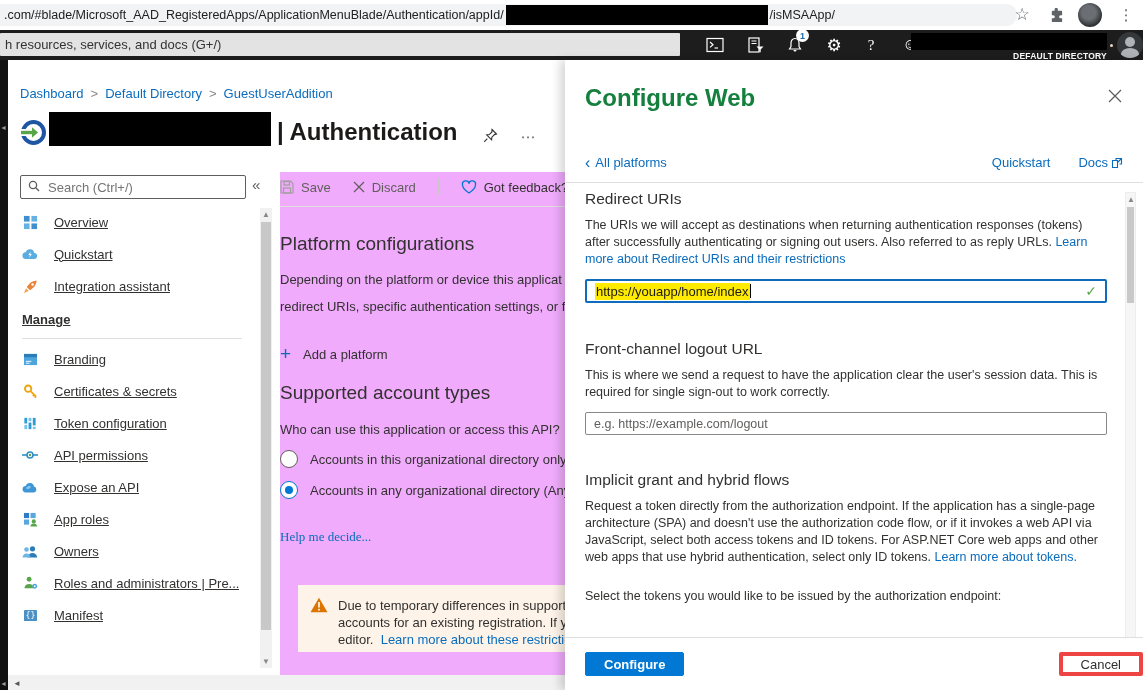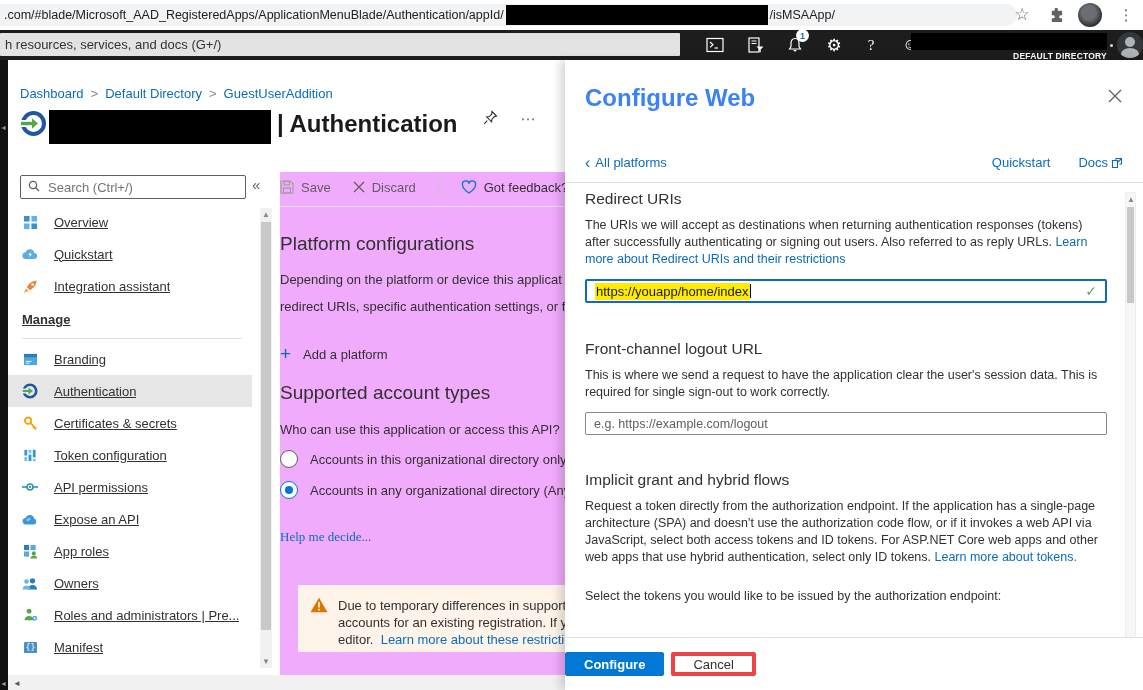--- a/index.html
+++ b/index.html
@@ -35,21 +35,21 @@
   .az-avatar .bodyp{position:absolute;left:4px;top:16px;width:18px;height:12px;border-radius:50% 50% 0 0;background:#aeb3b7;}
 
   
   .left-strip{position:absolute;left:0;top:60px;width:8px;height:630px;background:#111;}
   .left-strip .arr{position:absolute;left:0;color:#9a9a9a;font-size:7px;}
 
   
   .breadcrumb{position:absolute;left:20px;top:86px;font-size:13px;color:#605e5c;white-space:nowrap;}
   .breadcrumb a{color:#0b6cbd;text-decoration:none;cursor:pointer;}
   .breadcrumb .sep{margin:0 7px;color:#8a8886;}
-  .title-row{position:absolute;left:20px;top:110px;height:36px;display:flex;align-items:flex-start;}
+  .title-row{position:absolute;left:20px;top:110px;height:36px;display:flex;align-items:flex-end;}
   .app-icon{width:27px;height:27px;margin-right:2px;}
   .title-redact{width:222px;height:34px;}
   .page-title{font-size:24px;font-weight:600;color:#1b1a19;margin-left:6px;white-space:nowrap;}
   .pin{margin-left:26px;color:#323130;}
   .dots3{margin-left:22px;color:#605e5c;font-size:15px;letter-spacing:2px;}
 
   
   .sidebar{position:absolute;left:8px;top:170px;width:258px;height:505px;background:#fff;}
   .search-box{position:absolute;left:12px;top:5px;width:224px;height:22px;border:1px solid #605e5c;border-radius:2px;
     display:flex;align-items:center;background:#fff;}
@@ -89,21 +89,21 @@
   .radio.sel::after{content:"";position:absolute;left:4px;top:4px;width:8px;height:8px;border-radius:50%;background:#0078d4;}
   .helplink{margin-top:30px;color:#0b6cbd;cursor:pointer;white-space:nowrap;font-family:Liberation Serif, serif;}
   .warnbox{position:absolute;left:18px;top:413px;width:400px;height:67px;background:#fdf3e8;display:flex;padding:12px 0 0 12px;box-sizing:border-box;}
   .warn-ic{flex:0 0 18px;margin-right:10px;}
   .warn-text{line-height:17px;white-space:nowrap;color:#323130;}
   .warn-text a{color:#0b6cbd;text-decoration:none;cursor:pointer;}
 
   
   .panel{position:absolute;left:565px;top:60px;width:578px;height:630px;background:#fff;
     box-shadow:-5px 0 9px rgba(0,0,0,.16);z-index:5;}
-  .panel-title{position:absolute;left:20px;top:24px;font-size:24px;font-weight:600;color:#3b82f6;}
+  .panel-title{position:absolute;left:20px;top:24px;font-size:24px;font-weight:600;color:#15803d;}
   .panel-close{position:absolute;left:540px;top:26px;width:20px;height:20px;cursor:pointer;display:flex;align-items:center;justify-content:center;color:#605e5c;}
   .panel-sub{position:absolute;left:20px;top:95px;width:538px;display:flex;align-items:center;color:#0b6cbd;}
   .backlink{display:flex;align-items:center;cursor:pointer;}
   .backlink .chev{font-size:16px;margin-right:5px;line-height:13px;}
   .panel-sub .spacer{flex:1;}
   .panel-sub .qslink{margin-right:28px;cursor:pointer;}
   .panel-sub .docslink{display:flex;align-items:center;cursor:pointer;}
   .panel-div{position:absolute;left:0px;top:122px;width:578px;border:none;border-top:1px solid #e1dfdd;margin:0;}
   .panel-body{position:absolute;left:20px;top:130px;width:522px;}
   .sec-h{font-size:15.5px;color:#323130;font-weight:400;}
@@ -113,21 +113,21 @@
     padding:0 8px;position:relative;background:#fff;}
   .uri-input .hl{background:#ffeb00;padding:1px 1px;color:#1b1a19;}
   .caret{display:inline-block;width:1.5px;height:14px;background:#000;margin-left:0px;vertical-align:middle;}
   .uri-check{position:absolute;right:8px;color:#57a64a;font-size:14px;}
   .plain-input{margin-top:11px;width:100%;box-sizing:border-box;height:23px;border:1px solid #8a8886;border-radius:2px;
     padding:0 8px;font-size:12.5px;font-family:"Liberation Sans",sans-serif;color:#323130;background:#fff;}
   .plain-input::placeholder{color:#605e5c;opacity:1;}
   .panel-scroll{position:absolute;left:560px;top:132px;width:11px;height:492px;background:#f6f6f6;border:1px solid #ededed;box-sizing:border-box;}
   .panel-scroll .thumb{position:absolute;left:1px;top:14px;width:7px;height:96px;background:#c8c8c8;}
   .panel-footer{position:absolute;left:0;bottom:0;width:578px;height:53px;border-top:1px solid #e1dfdd;background:#fff;
-    display:flex;align-items:center;box-sizing:border-box;}
+    display:flex;align-items:center;padding-left:20px;box-sizing:border-box;justify-content:space-between;}
   .btn{height:24px;padding:0 18px;font-size:13px;display:flex;align-items:center;justify-content:center;
     border-radius:2px;cursor:pointer;font-family:"Liberation Sans",sans-serif;}
   .btn.primary{background:#0078d4;color:#fff;font-weight:600;border:1px solid #0078d4;min-width:62px;}
   .btn.secondary{background:#fff;color:#323130;border:4px solid #ef4444;margin-left:7px;min-width:44px;}
 </style>
 </head>
 <body>
 
 <div class="browser-bar">
   <div class="url-field">
@@ -260,31 +260,20 @@
     <div class="nav-item">
       <span class="ic">
           <svg width="15" height="13" viewBox="0 0 16 14">
             <rect x="1" y="1" width="14" height="12" fill="#4da5dd"></rect>
             <rect x="1" y="1" width="14" height="3.5" fill="#2c7cb8"></rect>
             <path d="M3 9h6M3 11h4" stroke="#fff" stroke-width="1"></path>
           </svg>
         </span>
       <span class="lbl">Branding</span>
     </div>
-    <div class="nav-item selected">
-      <span class="ic">
-          <svg width="16" height="16" viewBox="0 0 27 27">
-            <circle cx="13.5" cy="13.5" r="10.5" fill="none" stroke="#1f56a3" stroke-width="4.5"></circle>
-            <line x1="0" y1="13.5" x2="16" y2="13.5" stroke="#fff" stroke-width="8"></line>
-            <line x1="1" y1="13.5" x2="14" y2="13.5" stroke="#57a64a" stroke-width="4"></line>
-            <path d="M11 7.5 L18.5 13.5 L11 19.5 Z" fill="#57a64a"></path>
-          </svg>
-        </span>
-      <span class="lbl">Authentication</span>
-    </div>
     <div class="nav-item">
       <span class="ic">
           <svg width="15" height="15" viewBox="0 0 16 16">
             <circle cx="5.5" cy="5" r="3.4" fill="none" stroke="#f0a30a" stroke-width="2"></circle>
             <path d="M8 7.5 L14 13.5 M12 11.5 L10.5 13 M13.8 13.3 L12.5 14.6" stroke="#f0a30a" stroke-width="1.8" fill="none"></path>
           </svg>
         </span>
       <span class="lbl">Certificates &amp; secrets</span>
     </div>
     <div class="nav-item">

